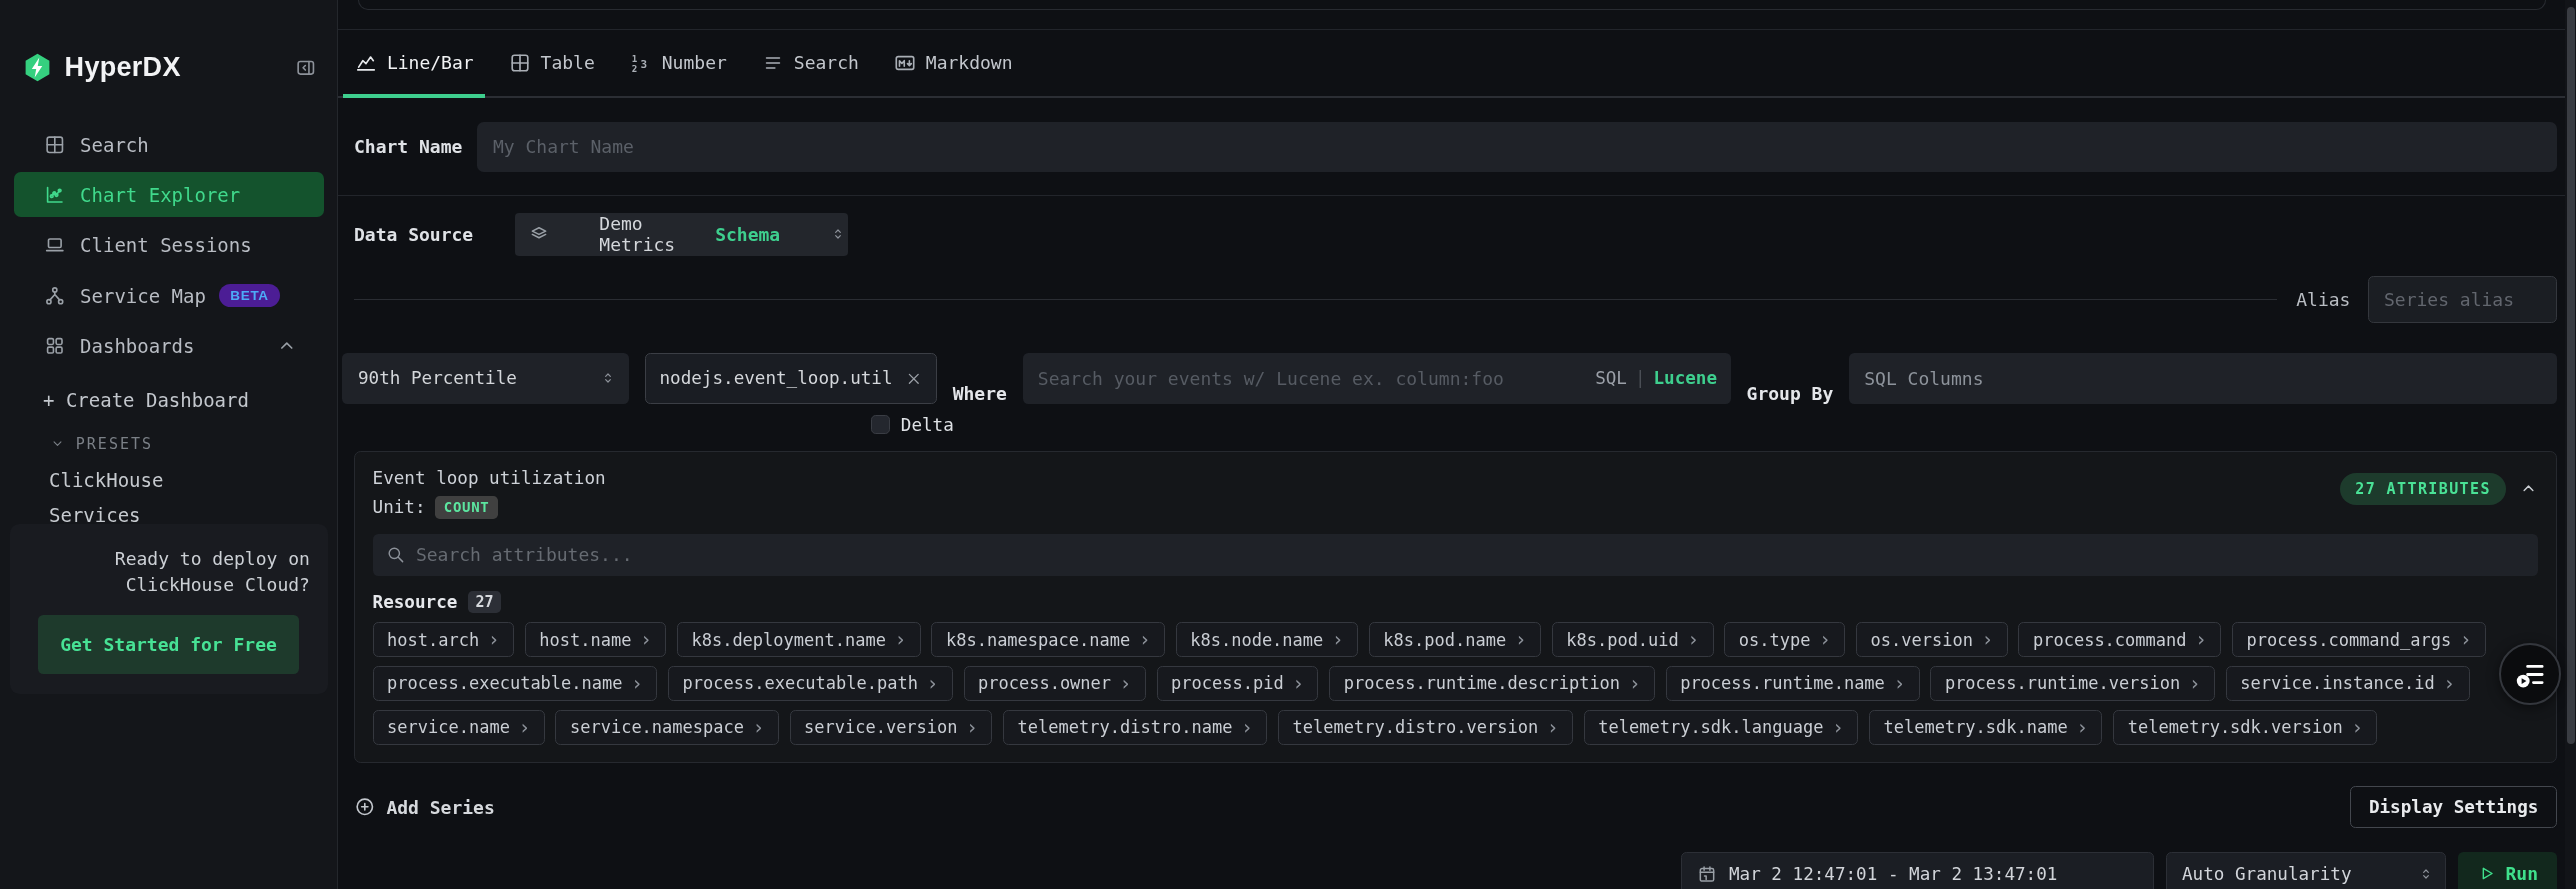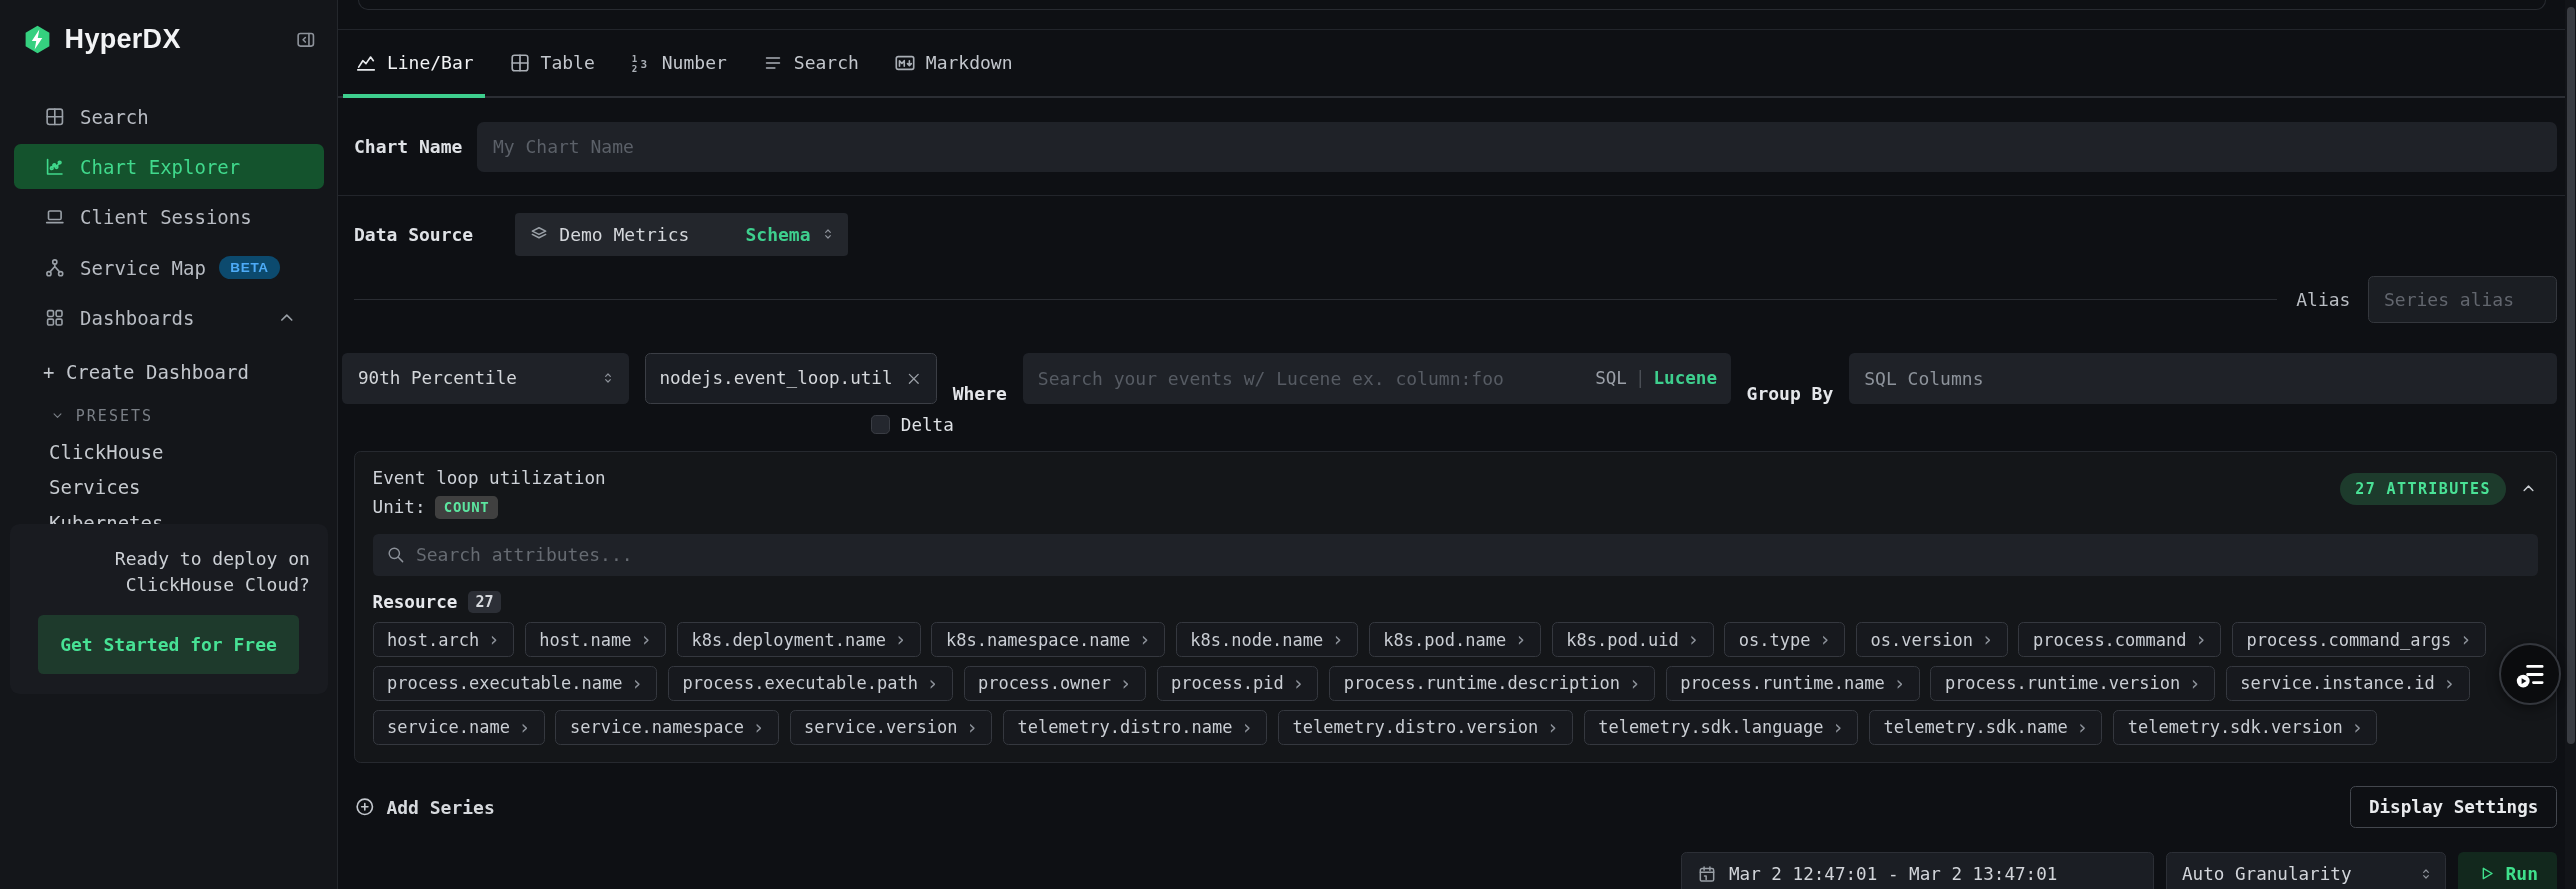--- a/index.html
+++ b/index.html
@@ -9,31 +9,31 @@
     font-family:"DejaVu Sans Mono","Liberation Mono",monospace;
     font-size:17.6px; color:#e2e4e8;
   }
   .app { display:flex; width:100%; height:100%; position:relative; background:#0e1014; }
   svg { display:block; }
   .ico { flex:none; }
   .ico svg { width:100%; height:100%; fill:none; stroke:currentColor; stroke-width:1.8; stroke-linecap:round; stroke-linejoin:round; }
 
   
   .sidebar { flex:none; width:338px; height:100%; background:#14161a; border-right:0.7px solid #24272c; position:relative; }
-  .logo-row { display:flex; align-items:center; padding:24px 20px 0 21.6px; }
+  .logo-row { display:flex; align-items:center; padding:24px 20px 0 21.6px;margin-top:28px; }
   .logo-hex { width:31px; height:31px; }
   .logo-text { font-family:"Liberation Sans","DejaVu Sans",sans-serif; font-weight:bold; font-size:27px; color:#f2f3f5; margin-left:12px; letter-spacing:0.3px; }
   .collapse-btn { margin-left:auto; width:21.6px; height:21.6px; color:#8d929a; cursor:pointer; }
   .nav { margin-top:39px; padding:0 13.5px; }
   .nav-item { display:flex; align-items:center; height:45px; padding:0 10.8px 0 30px; border-radius:6.8px; color:#b8bcc3; cursor:pointer; margin-bottom:5.4px; }
   .nav-item .ico { width:21.6px; height:21.6px; margin-right:15px; color:#9aa0a7; }
   .nav-item.active { background:#14532d; color:#40d98c; }
   .nav-item.active .ico { color:#40d98c; }
   .nav-label { font-size:19px; }
-  .nav-badge { margin-left:13.5px; background:#0c4a6e; color:#4dabf7; font-family:"Liberation Sans",sans-serif; font-weight:bold; font-size:13.5px; letter-spacing:0.7px; padding:4px 10.8px; border-radius:675px; }
+  .nav-badge { margin-left:13.5px; background:#4c1d95; color:#4dabf7; font-family:"Liberation Sans",sans-serif; font-weight:bold; font-size:13.5px; letter-spacing:0.7px; padding:4px 10.8px; border-radius:675px; }
   .nav-chevron { margin-left:auto; width:17.6px; height:17.6px; color:#9aa0a7; }
   .create-dash { margin:20px 0 0 43px; color:#c3c7cd; font-size:19px; cursor:pointer; }
   .presets-row { display:flex; align-items:center; margin:24px 0 0 50px; color:#7b8087; cursor:pointer; }
   .presets-row .ico { width:15px; height:15px; margin-right:10.8px; }
   .presets-label { font-size:15px; letter-spacing:2px; }
   .preset-list { margin-top:9.5px; }
   .preset-item { padding:6.8px 0 6.8px 49px; color:#c6cacf; font-size:19px; cursor:pointer; }
   .cloud-card { position:absolute; left:9.5px; right:9.5px; top:524px; background:#191b20; border-radius:9.5px; padding:21.6px 17.6px 20px; }
   .cloud-text { text-align:right; color:#ccd0d5; font-size:18px; line-height:1.45; }
   .cloud-btn { display:block; width:92%; margin:17.6px auto 0; background:#1e3a2c; color:#47e295; border:none; border-radius:5.4px; font-family:inherit; font-size:18px; font-weight:bold; padding:19px 0; cursor:pointer; }
@@ -53,21 +53,21 @@
   .row { display:flex; align-items:center; }
   .form-label { flex:none; color:#dfe2e6; font-weight:600; font-size:18px; }
   .chart-name-row { margin:24px 19px 0 16px; height:50px; }
   .chart-name-row .form-label { width:123px; }
   .text-input { height:100%; flex:1; background:#1f2228; border:none; border-radius:6.8px; padding:0 16px; color:#e2e4e8; font-family:inherit; font-size:18px; outline:none; }
   .text-input::placeholder { color:#5b6068; }
   .mid-divider { height:0.7px; background:#22252b; margin-top:23px; }
 
   .data-source-row { margin:17.6px 19px 0 16px; height:43px; }
   .data-source-row .form-label { width:161px; }
-  .source-select { width:333px; height:43px; background:#23262c; border-radius:4px; display:flex; align-items:center; padding:0 12px 0 13.5px; cursor:pointer; }
+  .source-select { width:333px; height:43px; background:#23262c; border-radius:4px; display:flex; align-items:center; padding:0 12px 0 13.5px; cursor:pointer;gap:40px; }
   .source-select .layers { width:20px; height:20px; color:#9aa0a7; margin-right:10.8px; }
   .source-value { color:#d4d7db; font-size:18px; }
   .schema-link { margin-left:auto; color:#3ecf8e; font-weight:600; font-size:18px; cursor:pointer; }
   .selector-ico { width:16px; height:16px; color:#8d929a; margin-left:9.5px; }
 
   .alias-row { margin:20px 19px 0 16px; height:47px; display:flex; align-items:center; }
   .alias-hr { flex:1; border-top:0.7px solid #2a2d33; margin-right:19px; }
   .alias-label { color:#b9bdc3; font-size:18px; margin-right:17.6px; }
   .alias-input { flex:none; width:189px; height:47px; background:#1b1e23; border:0.7px solid #34373d; border-radius:5.4px; padding:0 15px; color:#e2e4e8; font-family:inherit; font-size:18px; outline:none; }
   .alias-input::placeholder { color:#62666e; }

